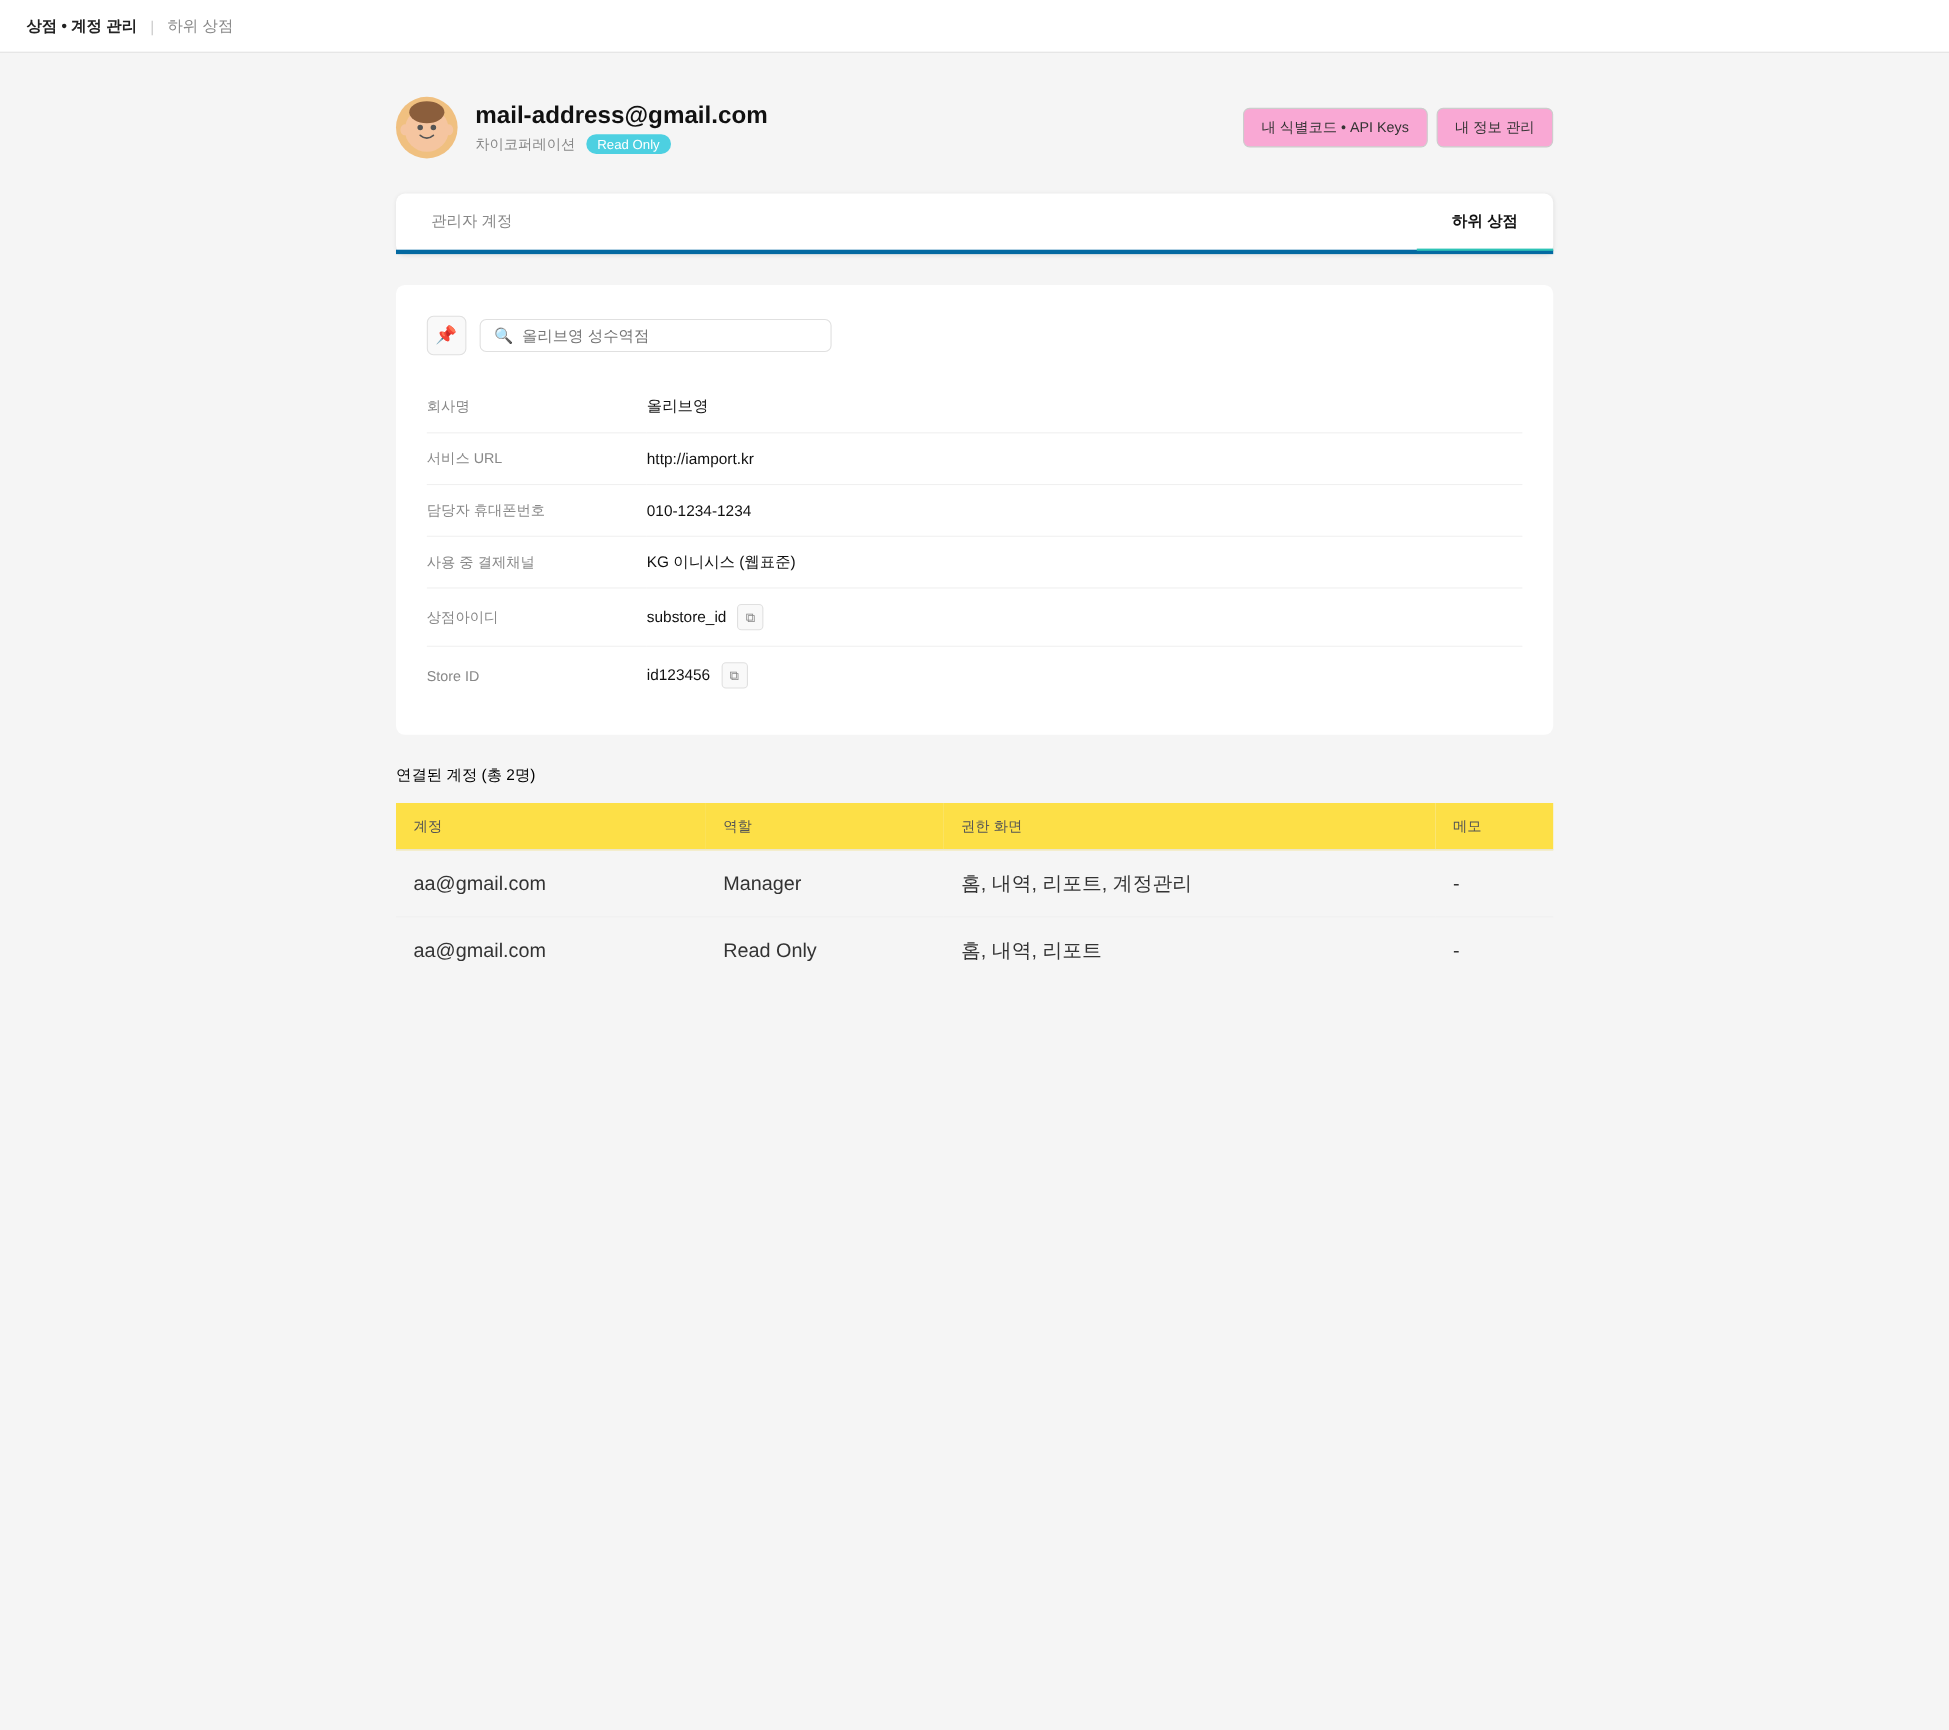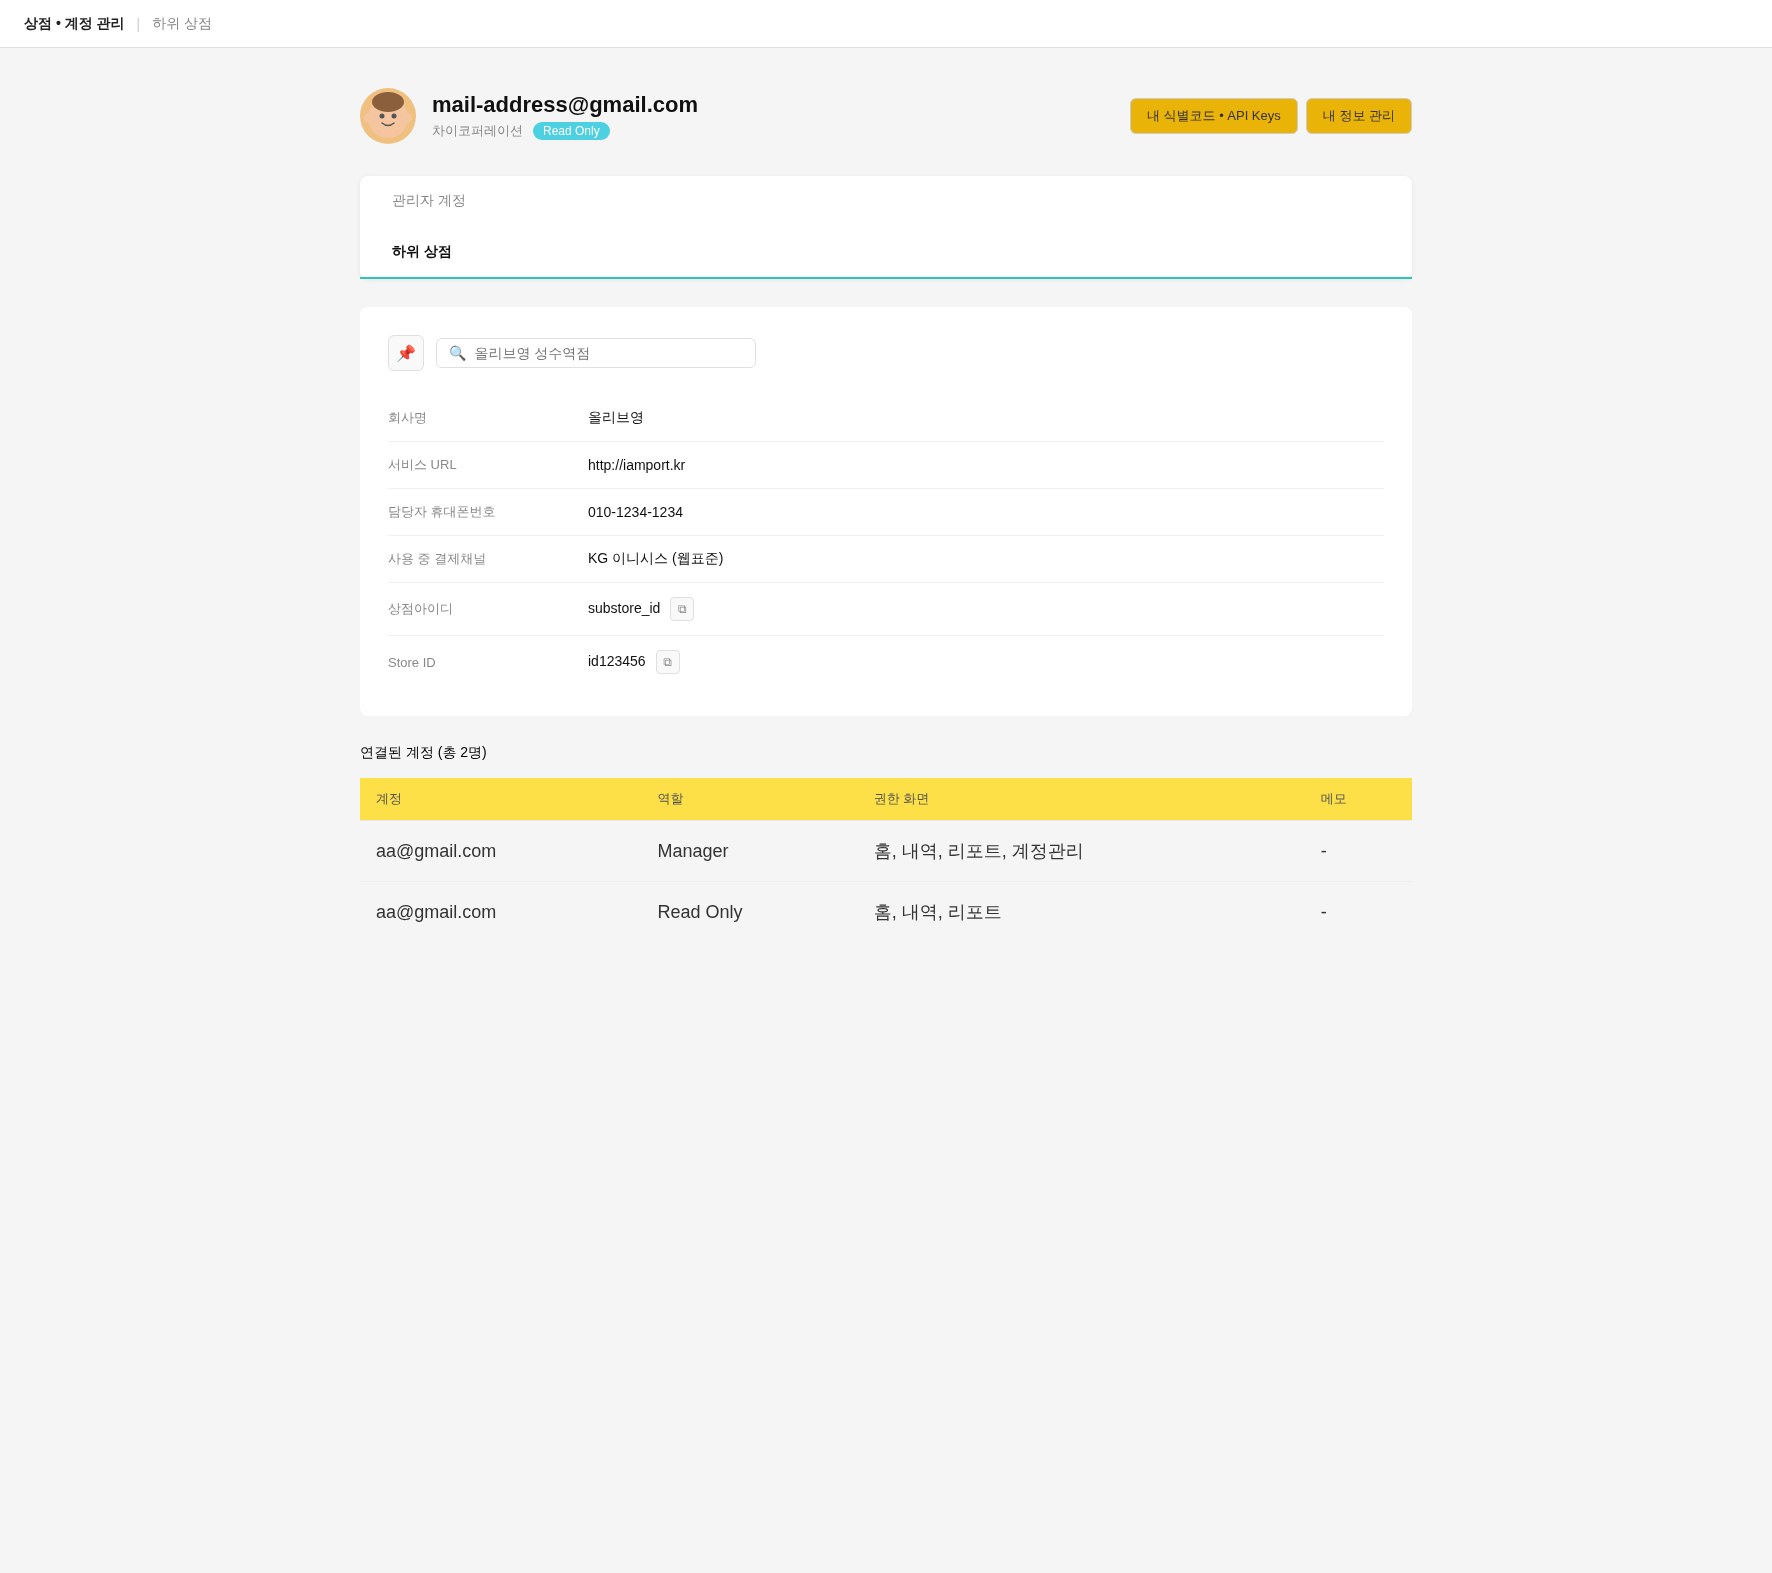--- a/index.html
+++ b/index.html
@@ -89,41 +89,40 @@
       padding: 2px 10px;
       font-size: 12px;
       font-weight: 500;
     }
     .profile-actions {
       display: flex;
       gap: 8px;
     }
     .btn-outline {
       border: 1px solid #ccc;
-      background: #eab308;
+      background: #f9a8d4;
       border-radius: 6px;
       padding: 8px 16px;
       font-size: 13px;
       color: #333;
       cursor: pointer;
     }
 
     
     .tab-container {
       background: #fff;
       border-radius: 8px;
       box-shadow: 0 1px 4px rgba(0,0,0,0.08);
       margin-bottom: 28px;
       padding: 0;
     }
     .tab-list {
       display: flex;
       justify-content: space-between;
-      border-bottom: 1px solid #0369a1;
-      flex-direction: column;
+      border-bottom: 4px solid #0369a1;
     }
     .tab-item {
       padding: 16px 32px;
       font-size: 14px;
       color: #888;
       cursor: pointer;
       border-bottom: 2px solid transparent;
       margin-bottom: -1px;
       font-weight: 400;
     }

